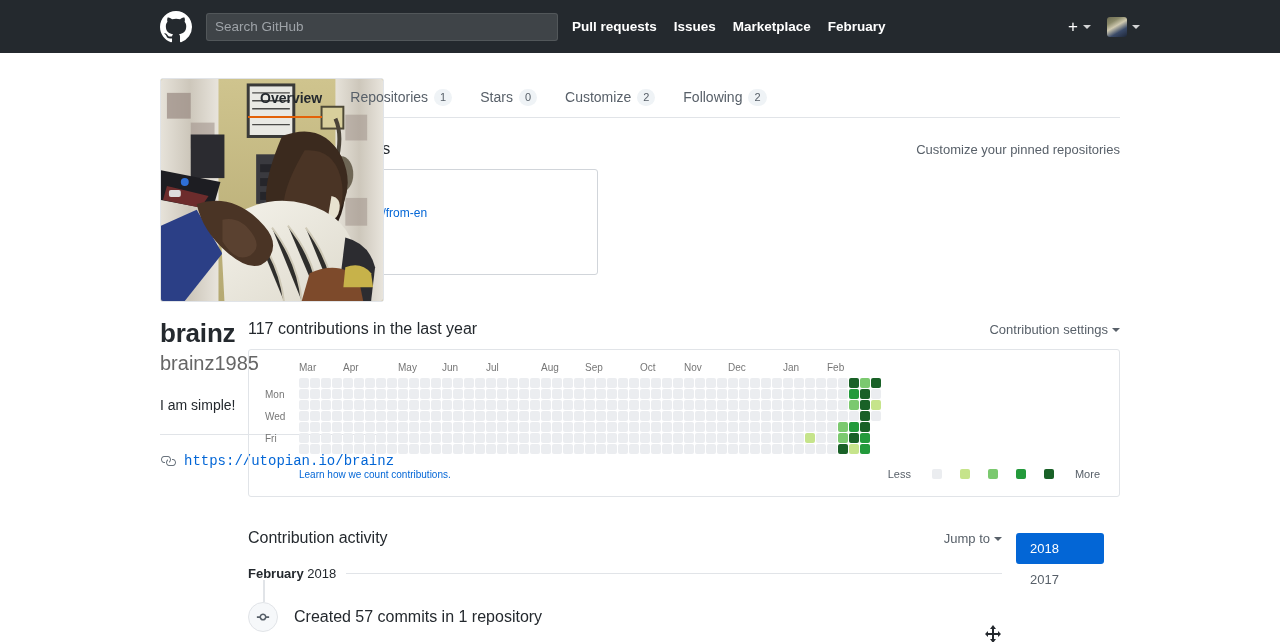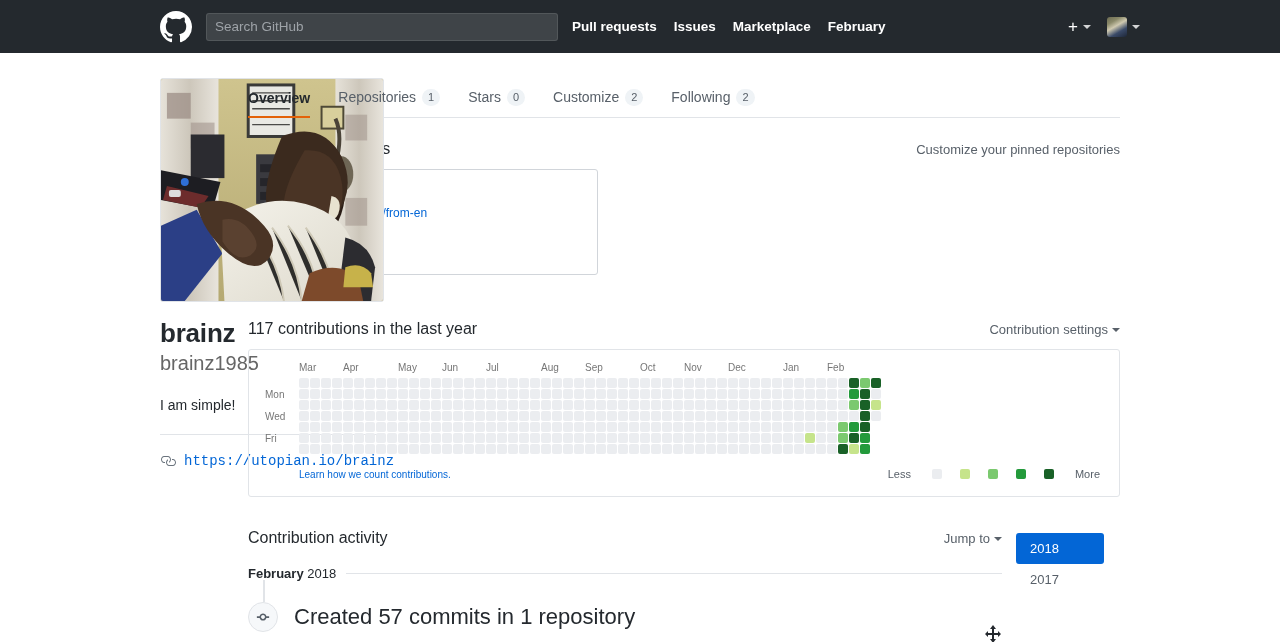--- a/index.html
+++ b/index.html
@@ -107,21 +107,21 @@
     display: flex;
     align-items: center;
     gap: 6px;
     padding: 0 14px 11px 14px;
     font-size: 14px;
     color: #586069;
     text-decoration: none;
     position: relative;
     white-space: nowrap;
   }
-  .tab:first-child { padding-left: 0; }
+  .tab:first-child { padding-left: 12px; }
   .tab.selected { color: #24292e; font-weight: bold; }
   .tab.selected::after {
     content: "";
     position: absolute;
     left: 0; right: 14px; bottom: -1px;
     height: 2px;
     background: #e36209;
   }
   .counter {
     background: #eff3f6;
@@ -208,21 +208,21 @@
   }
   .activity-badge {
     width: 30px; height: 30px;
     border-radius: 50%;
     background: #f6f8fa;
     border: 1px solid #e1e4e8;
     display: flex; align-items: center; justify-content: center;
     flex: 0 0 30px;
     color: #586069;
   }
-  .activity-text { font-size: 22px; color: #24292e; margin-left: 16px; }
+  .activity-text { font-size: 16px; color: #24292e; margin-left: 16px; }
   .octicon-commit { width: 14px; height: 14px; }
 
   .year-rail { width: 104px; flex: 0 0 104px; margin-left: 14px; padding-top: 4px; }
   .year-btn {
     display: block;
     width: 88px;
     padding: 8px 0 8px 14px;
     font-size: 13px;
     border-radius: 3px;
     text-decoration: none;

